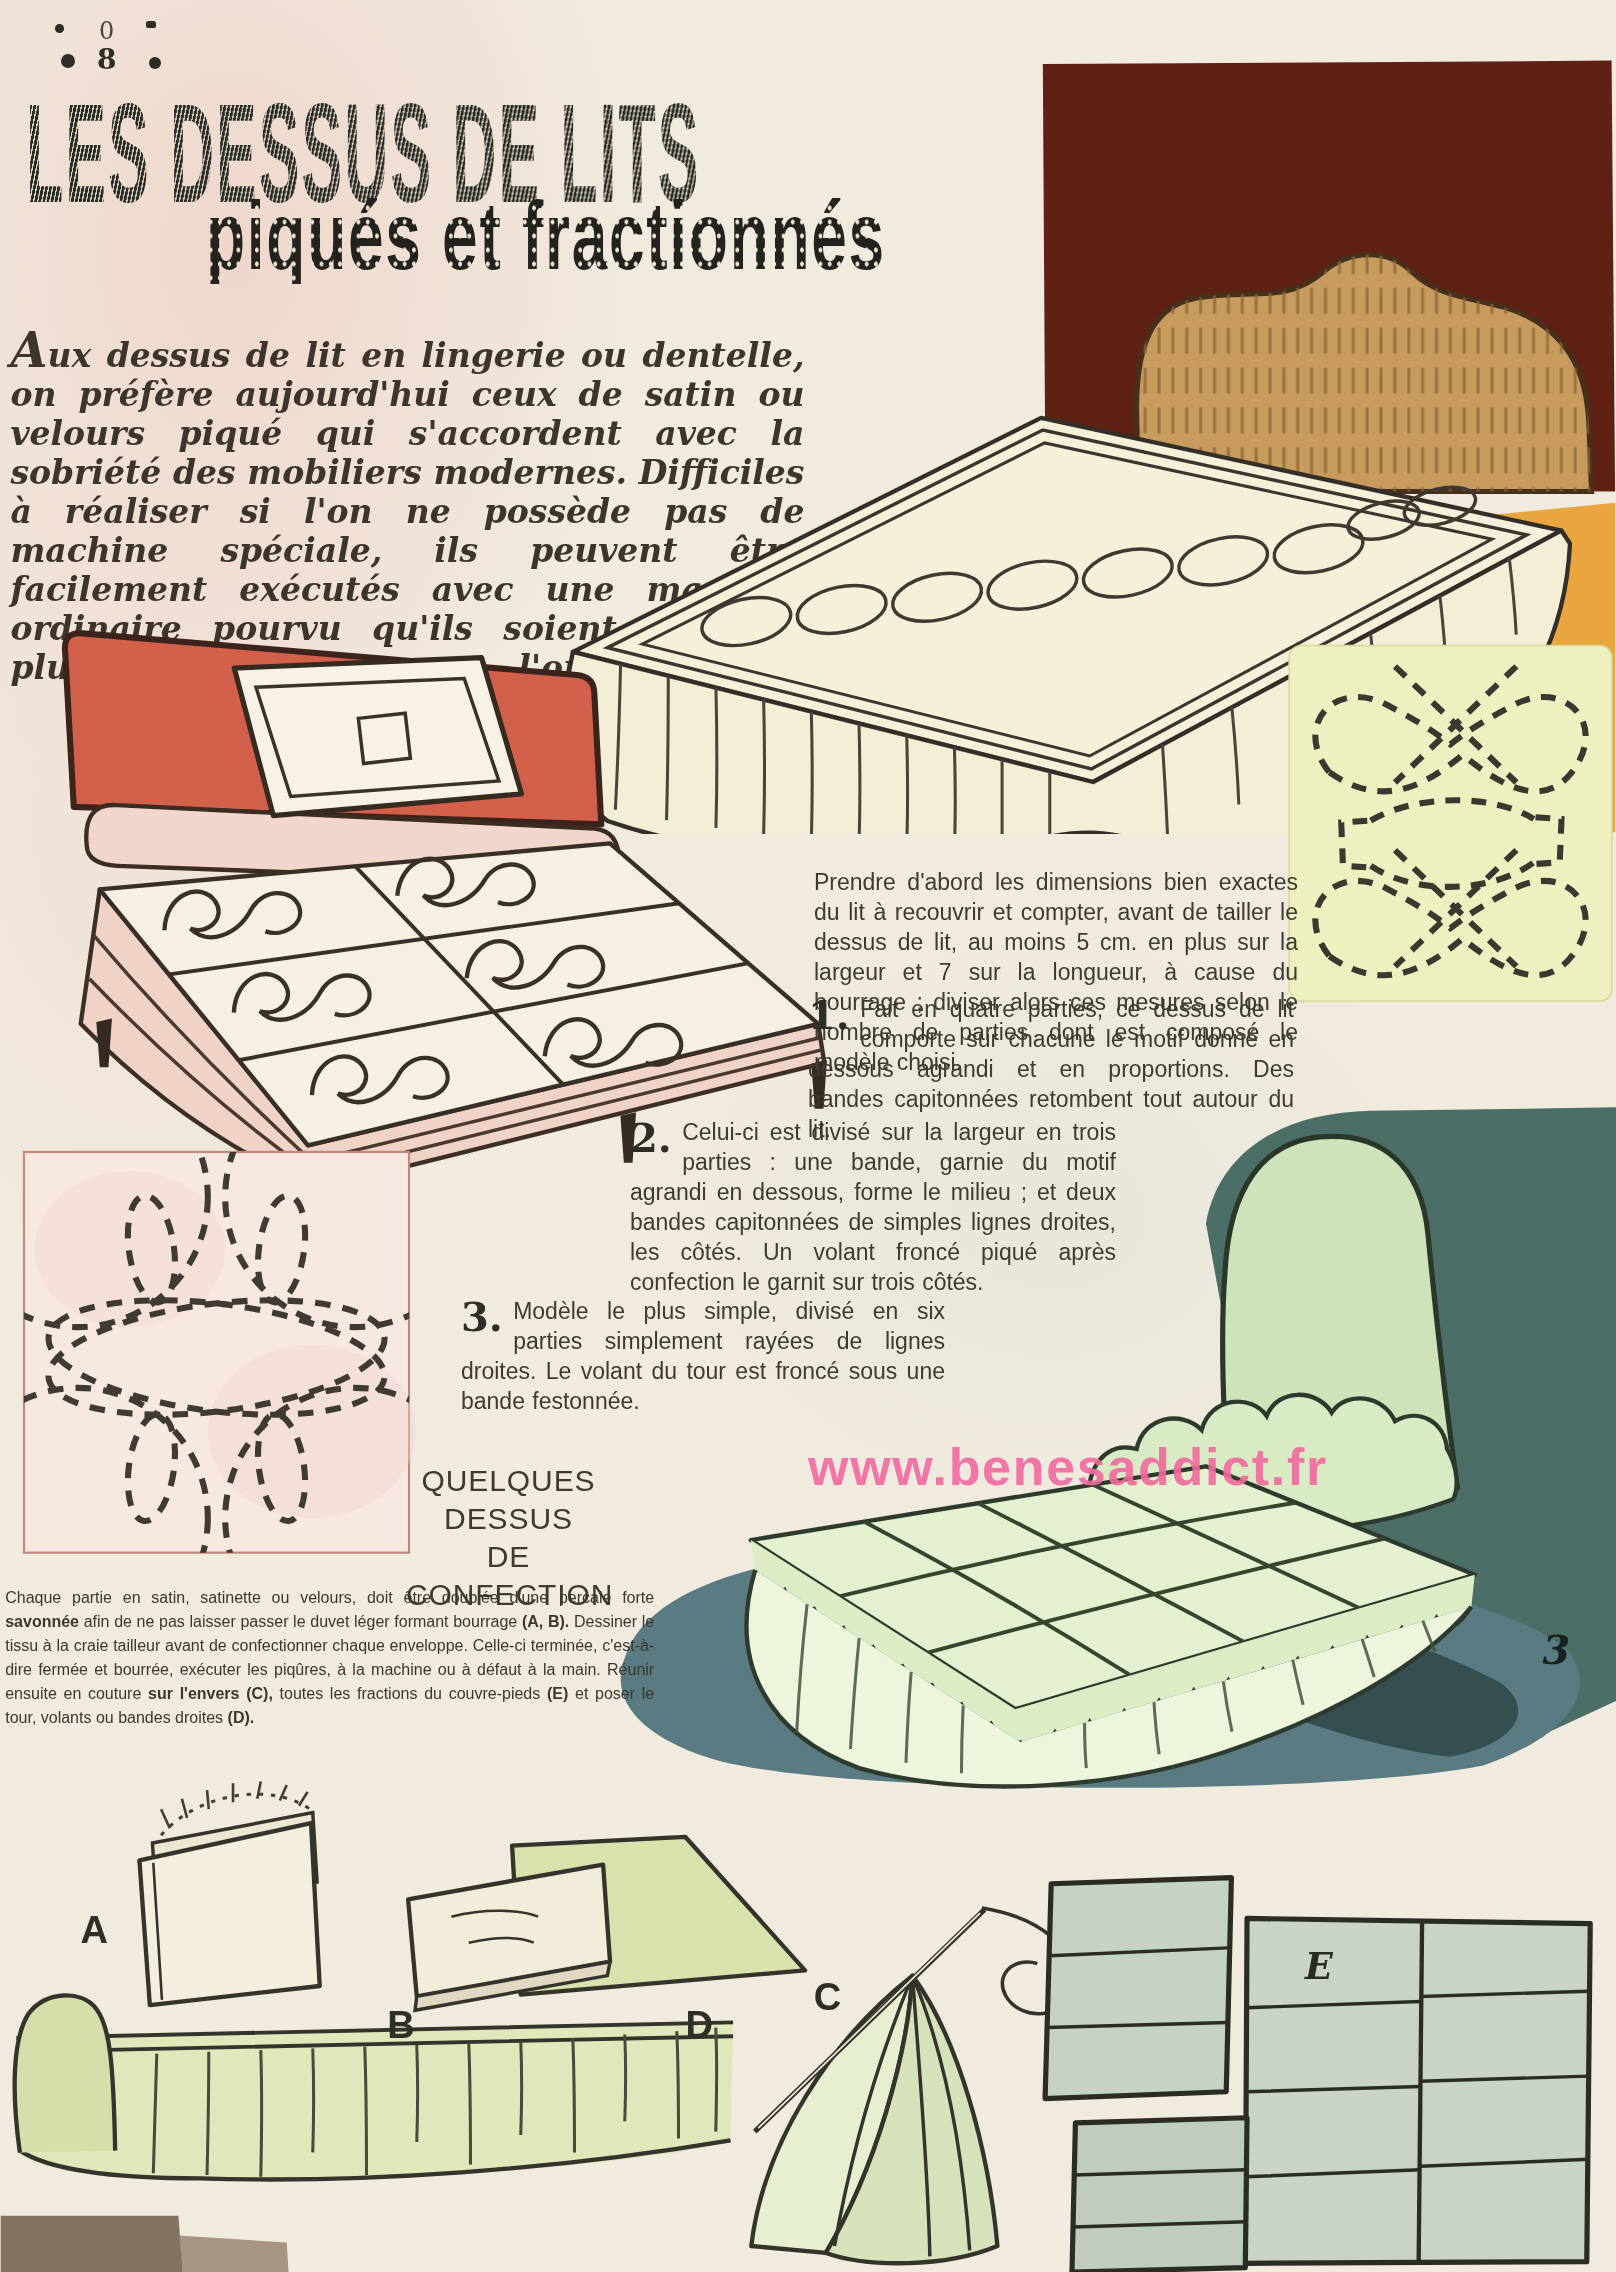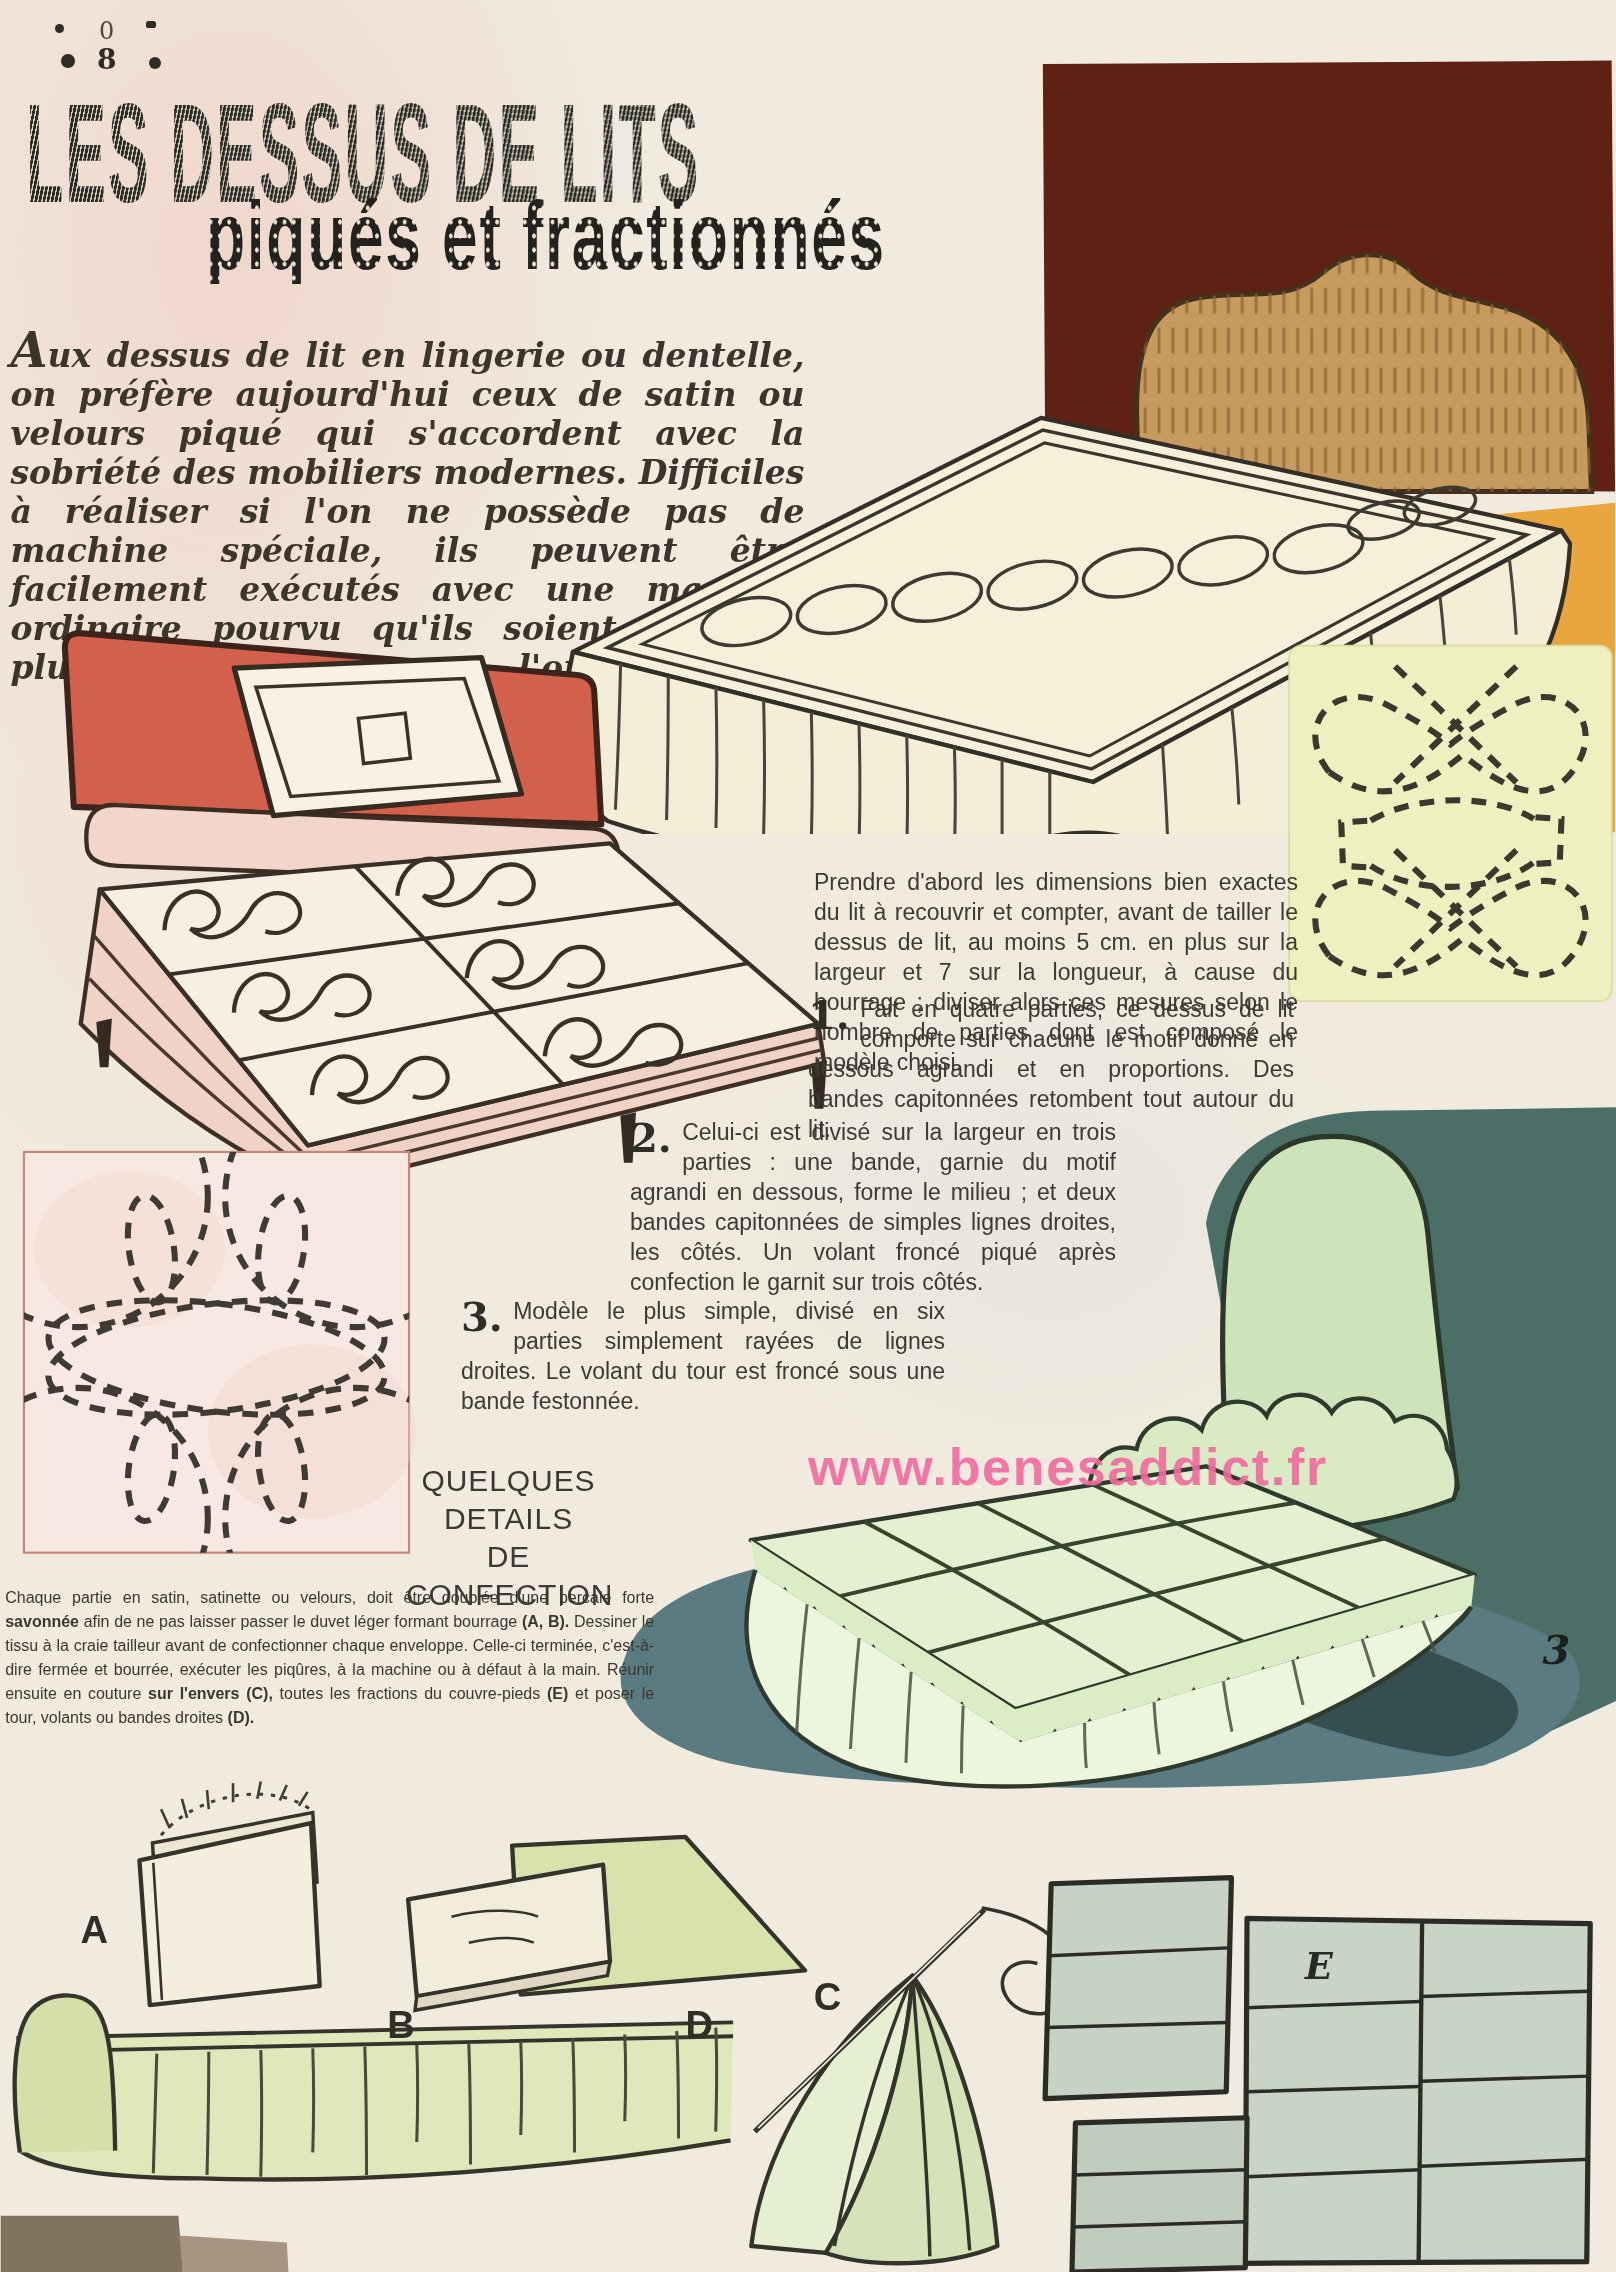--- a/index.html
+++ b/index.html
@@ -305,21 +305,21 @@
           <path d="M 800 643 q 6 28 12 52"></path>
         <path d="M 880 619 q 8 24 14 44"></path>
           <path d="M 950 598 q 8 20 14 36"></path>
       </g>
     </g>
     <text x="1088" y="648" font-family="DejaVu Serif,serif" font-weight="bold" font-style="italic" font-size="46" fill="#18231f">3</text>
   </svg>
 
   <div class="details-heading">
     <div>QUELQUES</div>
-    <div>DETAILS</div>
+    <div>DESSUS</div>
     <div>DE</div>
     <div>CONFECTION</div>
   </div>
 
   <div class="confection"><span>Chaque partie en satin, satinette ou velours, doit être doublée d'une percale forte </span><span class="b">savonnée</span><span> afin de ne pas laisser passer le duvet léger formant bourrage </span><span class="b">(A, B).</span><span> Dessiner le tissu à la craie tailleur avant de confectionner chaque enveloppe. Celle-ci terminée, c'est-à-dire fermée et bourrée, exécuter les piqûres, à la machine ou à défaut à la main. Réunir ensuite en couture </span><span class="b">sur l'envers (C),</span><span> toutes les fractions du couvre-pieds </span><span class="b">(E)</span><span> et poser le tour, volants ou bandes droites </span><span class="b">(D).</span></div>
 
   <svg class="ill" style="left:0;top:1778px;" width="1617" height="494" viewBox="0 0 1864 570">
 
     <path d="M 590 78 L 790 68 L 928 222 L 600 250 Z" fill="#d8e2ac" stroke="#35342c" stroke-width="5" stroke-linejoin="round"></path>
 

